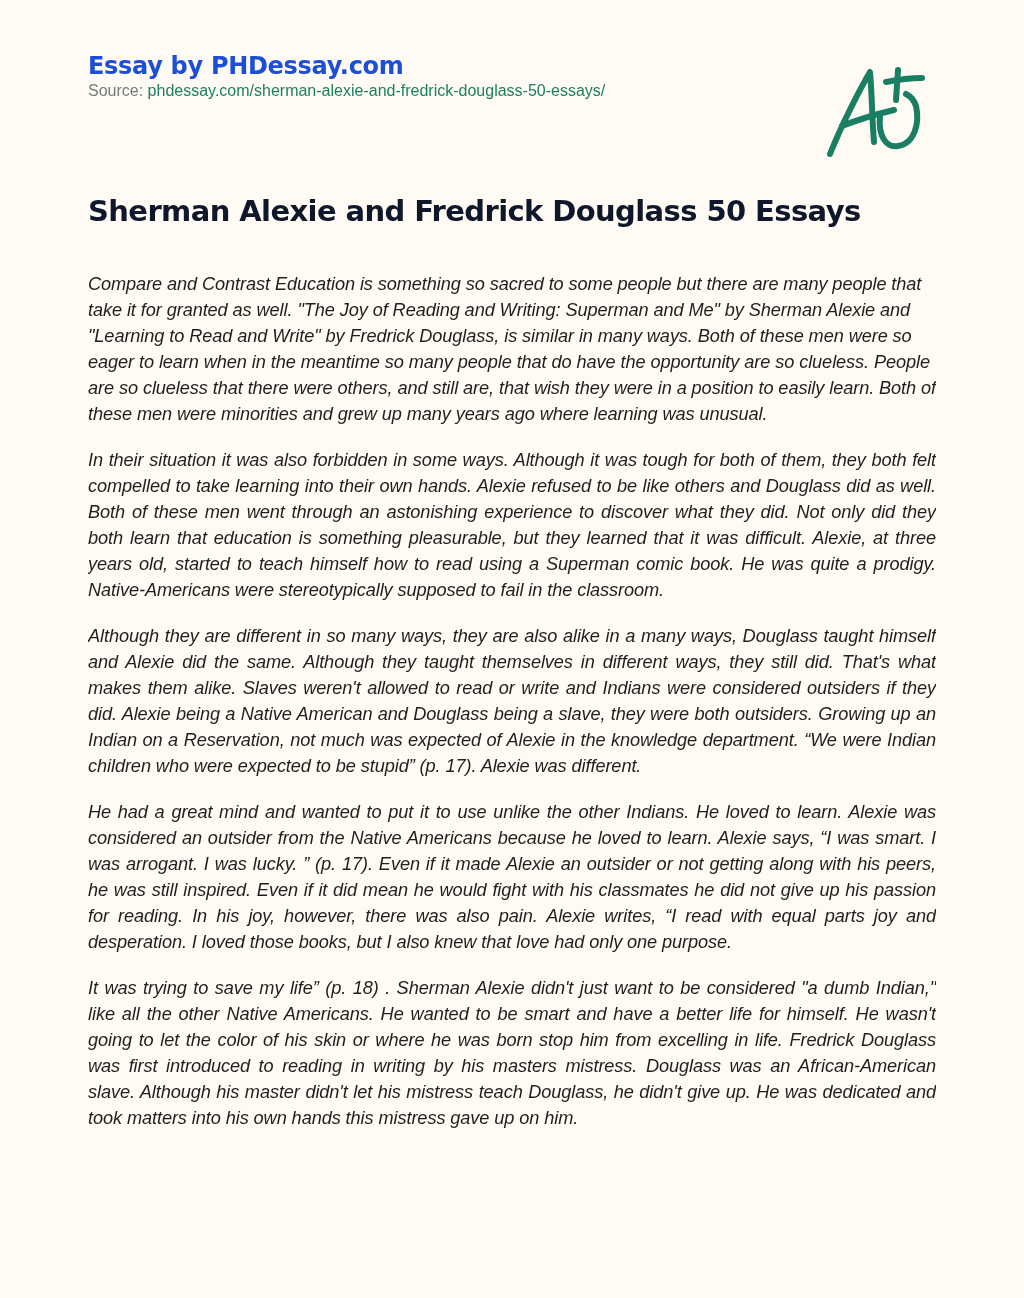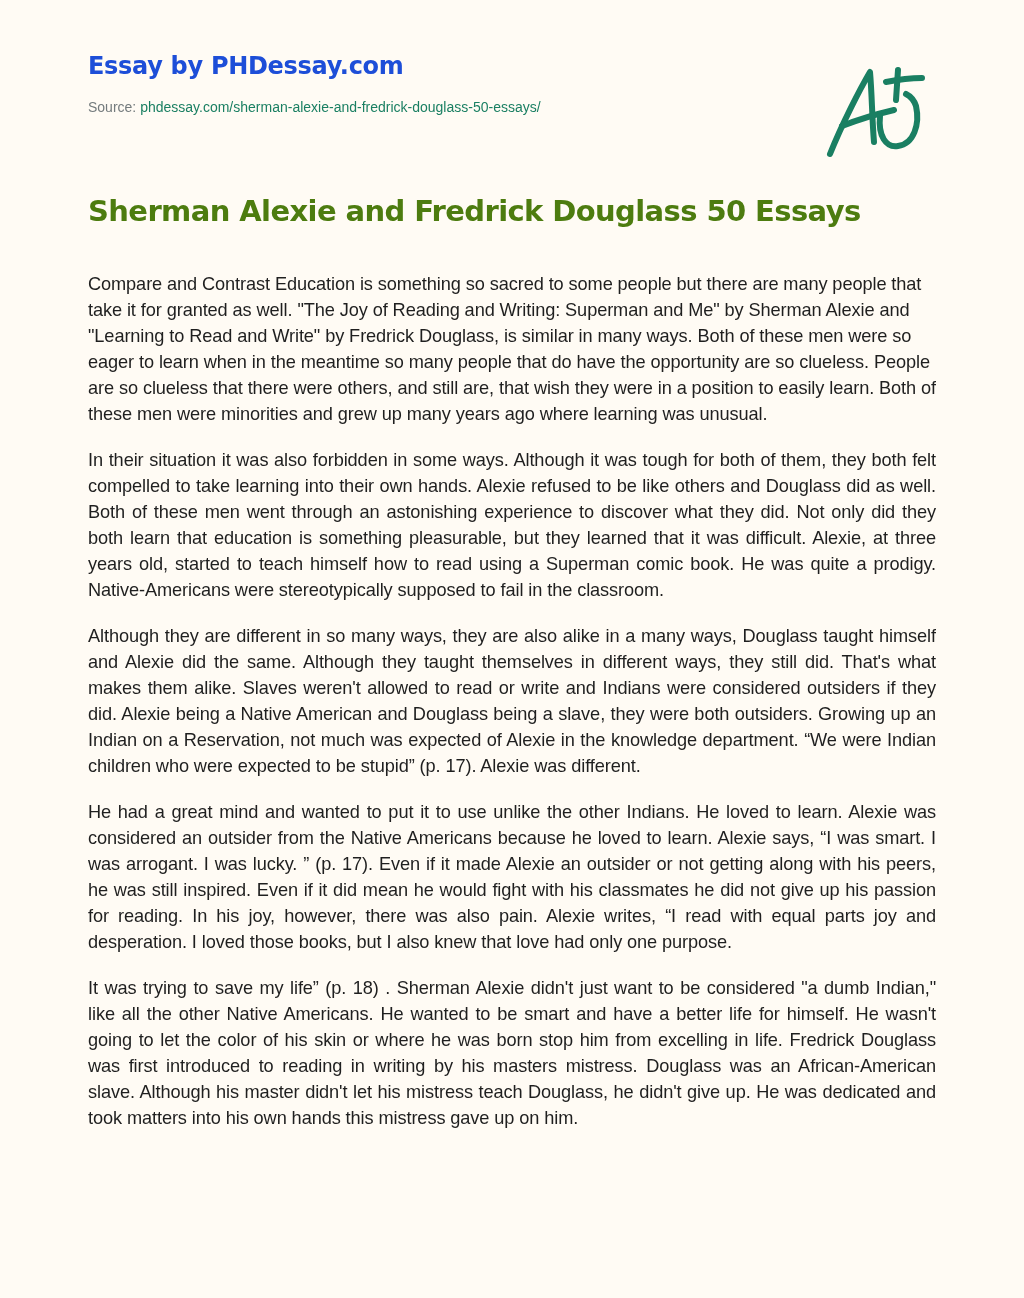--- a/index.html
+++ b/index.html
@@ -24,22 +24,21 @@
     .brand {
       font-family: "DejaVu Sans", sans-serif;
       font-size: 24px;
       font-weight: bold;
       color: #1d4ed8;
       letter-spacing: -0.3px;
       margin: 0;
       line-height: 32px;
     }
     .source {
-      margin-top: 16px;
-      font-size: 14px;
+      font-size: 16px;
       line-height: 18px;
       color: #747b7d;
     }
     .source a {
       color: #1a7f62;
       text-decoration: none;
     }
     .logo {
       position: absolute;
       left: 822px;
@@ -48,40 +47,41 @@
       height: 96px;
     }
     .title {
       position: absolute;
       left: 88px;
       top: 192px;
       margin: 0;
       font-family: "DejaVu Sans", sans-serif;
       font-size: 29px;
       font-weight: bold;
-      color: #4d7c0f;
+      color: #0f172a;
       letter-spacing: -0.6px;
       line-height: 38px;
       white-space: nowrap;
     }
     .essay {
       position: absolute;
       left: 88px;
       top: 271px;
       width: 848px;
       height: 978px;
       overflow: hidden;
     }
     .essay p {
       margin: 0 0 20px 0;
       font-size: 18.2px;
       line-height: 26px;
       text-align: justify;
       color: #1f1f1f;
       letter-spacing: -0.1px;
+      font-style: italic;
     }
     .essay p.left {
       text-align: left;
     }
   </style>
 </head>
 <body>
 
 <header class="header">
   <h2 class="brand">Essay by PHDessay.com</h2>

